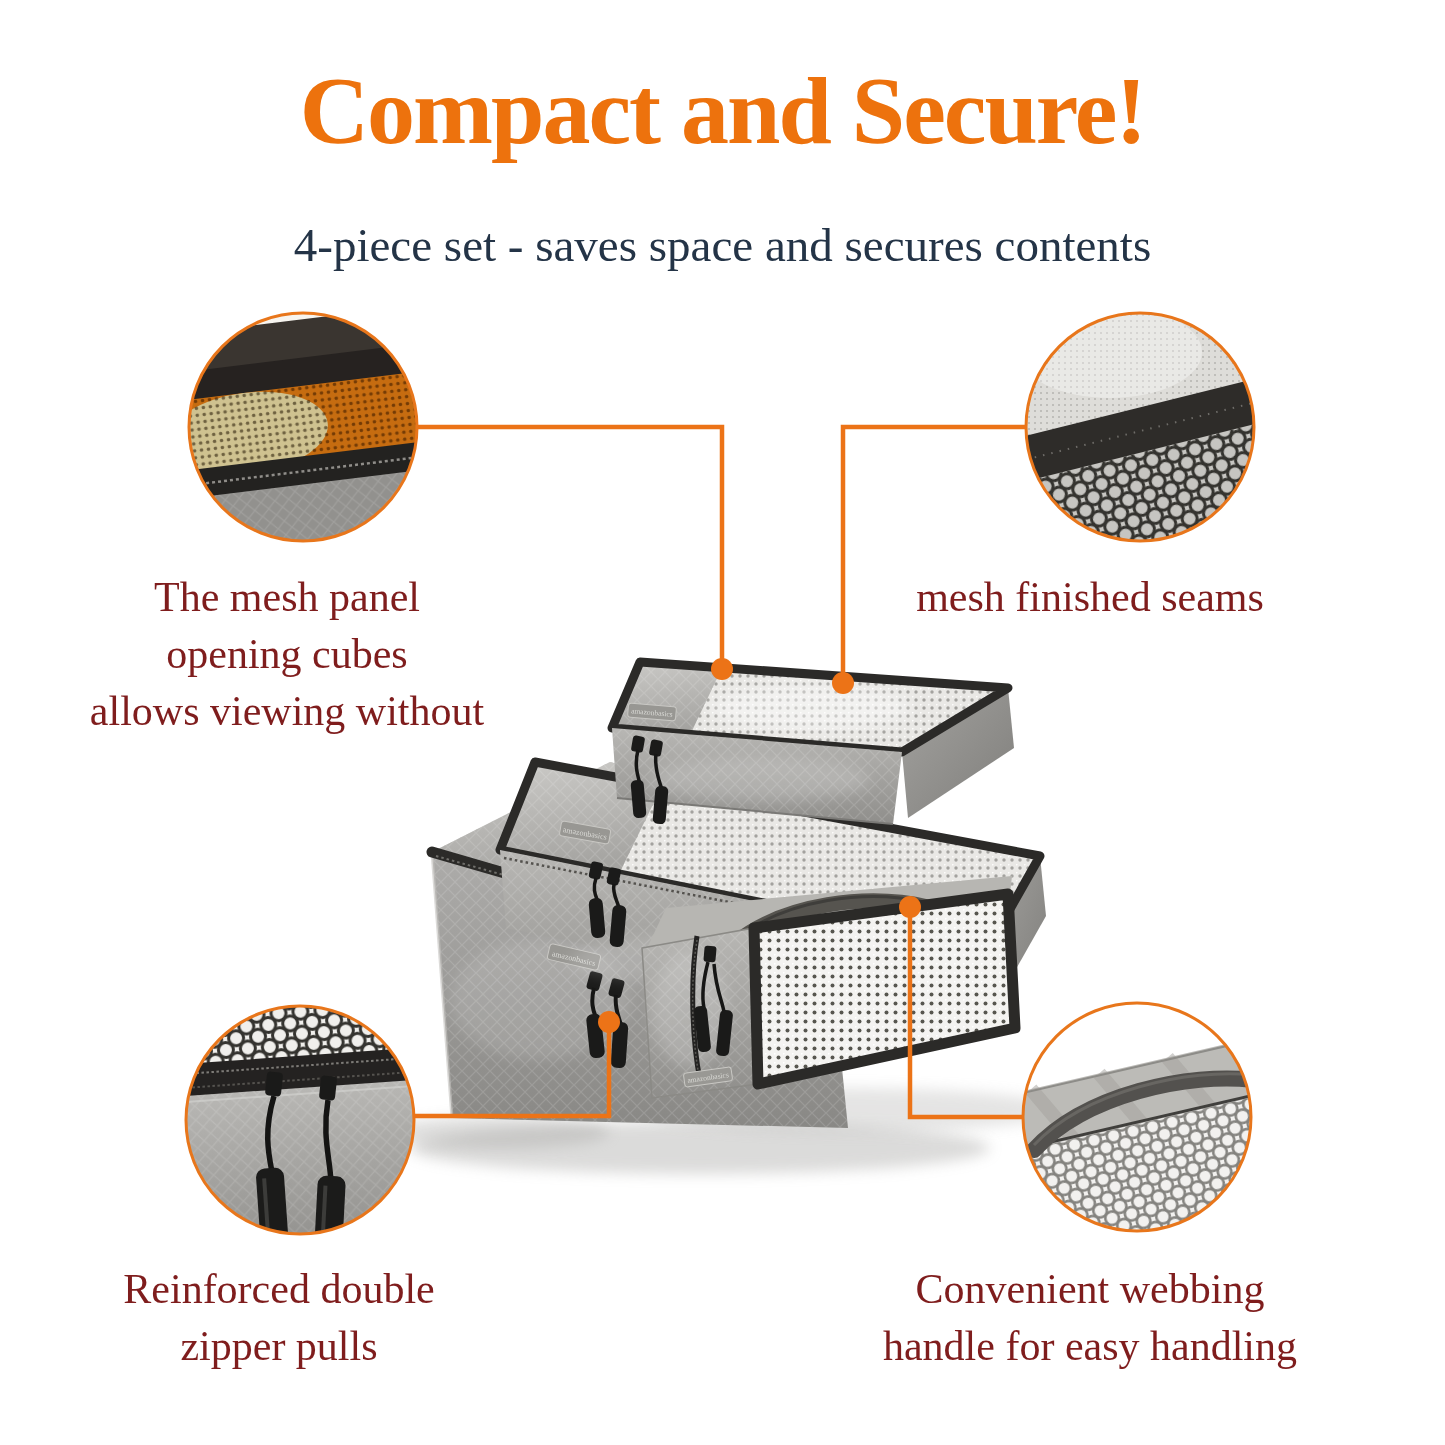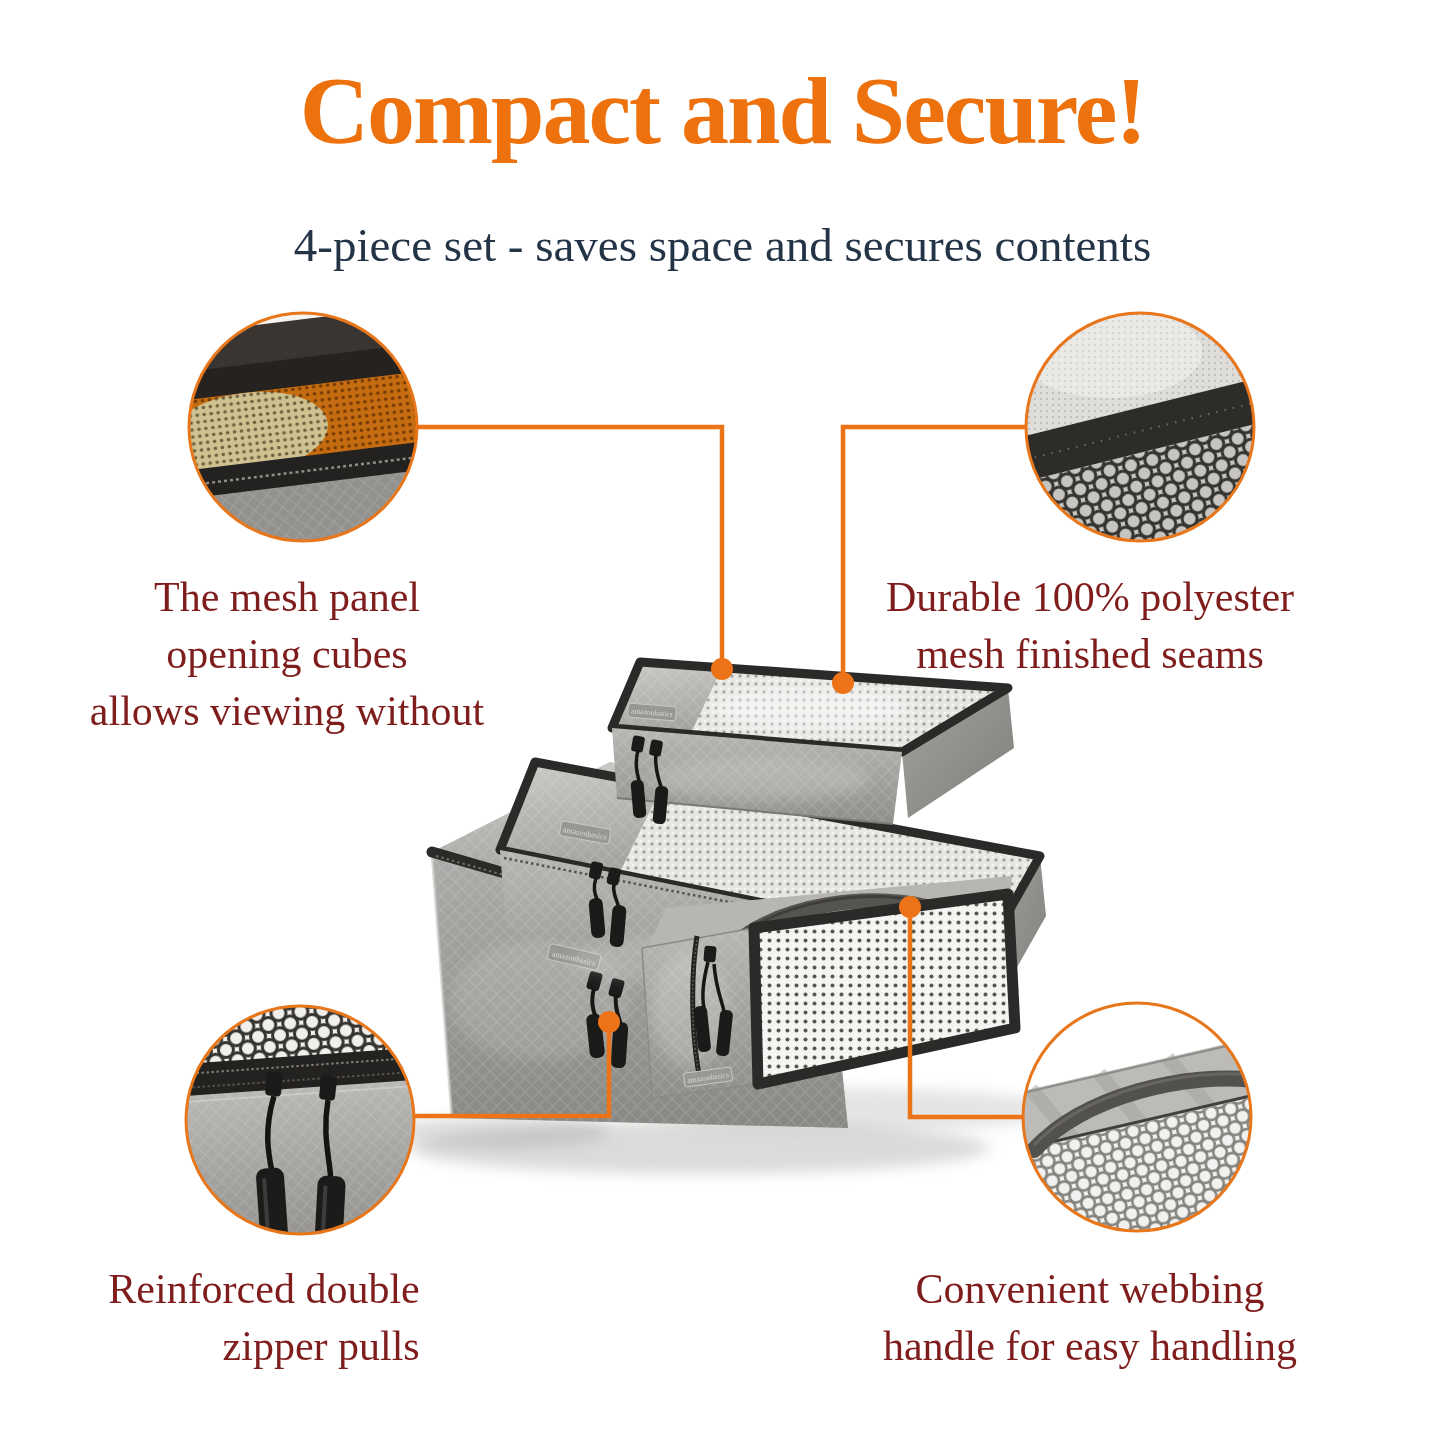--- a/index.html
+++ b/index.html
@@ -14,39 +14,38 @@
   .subtitle{
     position:absolute;left:0;right:0;top:200px;text-align:center;
     font-size:47px;font-weight:400;color:#243447;line-height:1.1;margin-top:20px;
   }
   .callout{
     position:absolute;transform:translateX(-50%);text-align:center;
     font-size:42px;color:#7f1d1d;line-height:57px;white-space:nowrap;
   }
   .callout-tl{left:287px;top:569px;}
   .callout-tr{left:1090px;top:569px;}
-  .callout-bl{left:264px;top:1261px;text-align:right;}
+  .callout-bl{left:279px;top:1261px;}
   .callout-br{left:1090px;top:1261px;}
   svg.scene{position:absolute;left:0;top:0;width:1445px;height:1445px;}
 </style>
 </head>
 <body>
 
 <div class="canvas">
 
   <div class="title">Compact and Secure!</div>
   <div class="subtitle">4-piece set - saves space and secures contents</div>
 
   <div class="callout callout-tl">
     <div>The mesh panel</div>
     <div>opening cubes</div>
     <div>allows viewing without</div>
   </div>
   <div class="callout callout-tr">
-    <div>Durable 100% polyester</div>
     <div>mesh finished seams</div>
   </div>
   <div class="callout callout-bl">
     <div>Reinforced double</div>
     <div>zipper pulls</div>
   </div>
   <div class="callout callout-br">
     <div>Convenient webbing</div>
     <div>handle for easy handling</div>
   </div>

